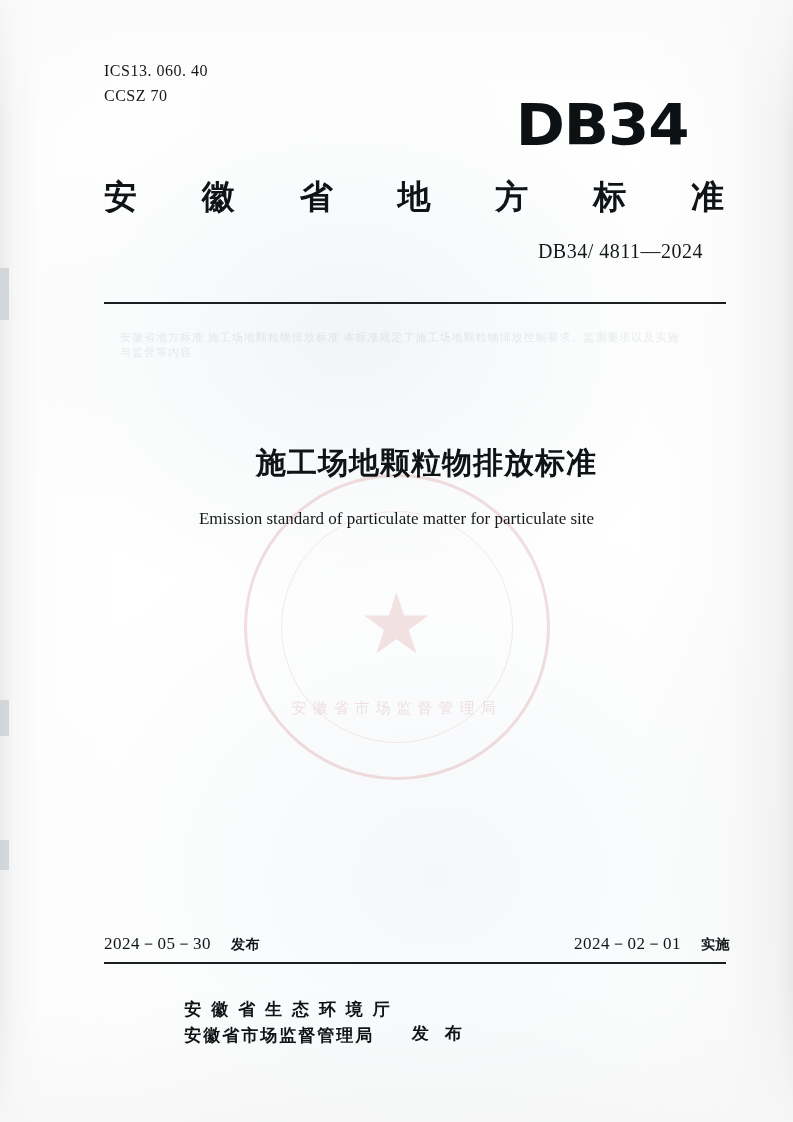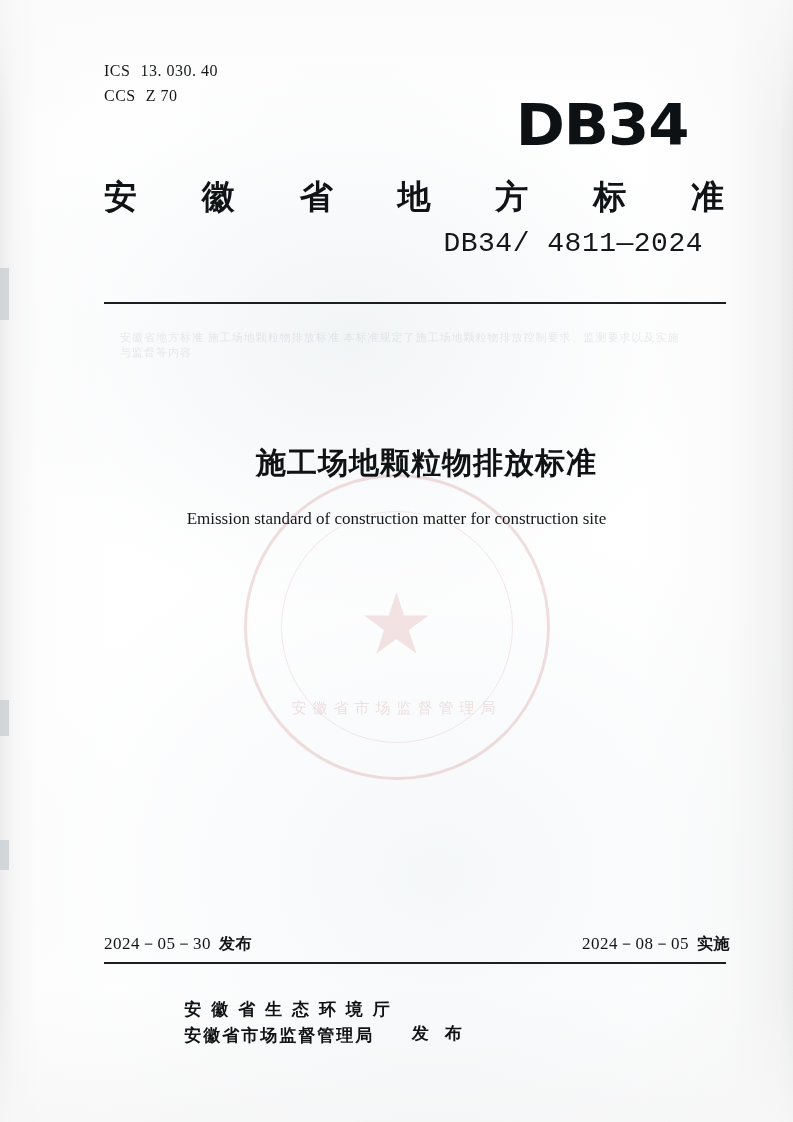--- a/index.html
+++ b/index.html
@@ -111,21 +111,21 @@
   .ics-block {
     position: absolute;
     left: 104px;
     top: 58px;
     font-family: "Liberation Serif", serif;
     font-size: 16px;
     line-height: 25px;
     color: #15181a;
     letter-spacing: 0.5px;
   }
-  .ics-line span.key { margin-right: 10px; }
+  .ics-line span.key { }
 
   
   .db-logo {
     position: absolute;
     right: 108px;
     top: 92px;
     font-family: "DejaVu Sans", sans-serif;
     font-weight: 700;
     font-size: 57px;
     letter-spacing: -1px;
@@ -145,23 +145,23 @@
     color: #111417;
     display: flex;
     justify-content: space-between;
   }
   .std-title span { display: inline-block; }
 
   
   .std-number {
     position: absolute;
     right: 90px;
-    top: 228px;
-    font-family: Liberation Mono, monospace;
-    font-size: 28px;
+    top: 240px;
+    font-family: Liberation Serif, serif;
+    font-size: 20px;
     color: #15181a;
     letter-spacing: 0.5px;
   }
 
   .rule-top {
     position: absolute;
     left: 104px;
     top: 302px;
     width: 622px;
     height: 2px;
@@ -203,22 +203,22 @@
     justify-content: space-between;
     font-family: "Liberation Serif", serif;
     font-size: 17px;
     color: #121517;
     letter-spacing: 0.5px;
   }
   .dates .issue-label,
   .dates .effect-label {
     font-family: Liberation Serif, serif;
     font-weight: 600;
-    font-size: 16px;
-    margin-left: 8px;
+    font-size: 14px;
+    margin-left: 20px;
   }
   .rule-bottom {
     position: absolute;
     left: 104px;
     top: 962px;
     width: 622px;
     height: 2px;
     background: #1c1f22;
   }
 
@@ -265,21 +265,21 @@
 
   <div class="seal">
     <div class="seal-star">★</div>
     <div class="seal-text">安徽省市场监督管理局</div>
   </div>
 
   <div class="content">
 
     <div class="ics-block">
       <div class="ics-line">
-        <span class="key">ICS</span><span class="val">13. 030. 40</span>
+        <span class="key">ICS</span><span class="val">13. 060. 40</span>
       </div>
       <div class="ics-line">
         <span class="key">CCS</span><span class="val">Z 70</span>
       </div>
     </div>
 
     <div class="db-logo">DB34</div>
 
     <div class="std-title">
       <span>安</span>
@@ -289,28 +289,28 @@
       <span>方</span>
       <span>标</span>
       <span>准</span>
     </div>
 
     <div class="std-number">DB34/ 4811—2024</div>
 
     <div class="rule-top"></div>
 
     <div class="doc-title-cn">施工场地颗粒物排放标准</div>
-    <div class="doc-title-en">Emission standard of construction matter for construction site</div>
+    <div class="doc-title-en">Emission standard of particulate matter for particulate site</div>
 
     <div class="dates">
       <div>
         <span>2024－05－30</span><span class="issue-label">发布</span>
       </div>
       <div>
-        <span>2024－08－05</span><span class="effect-label">实施</span>
+        <span>2024－02－01</span><span class="effect-label">实施</span>
       </div>
     </div>
 
     <div class="rule-bottom"></div>
 
     <div class="publishers">
       <div class="pub-names">
         <div>安 徽 省 生 态 环 境 厅</div>
         <div>安徽省市场监督管理局</div>
       </div>

